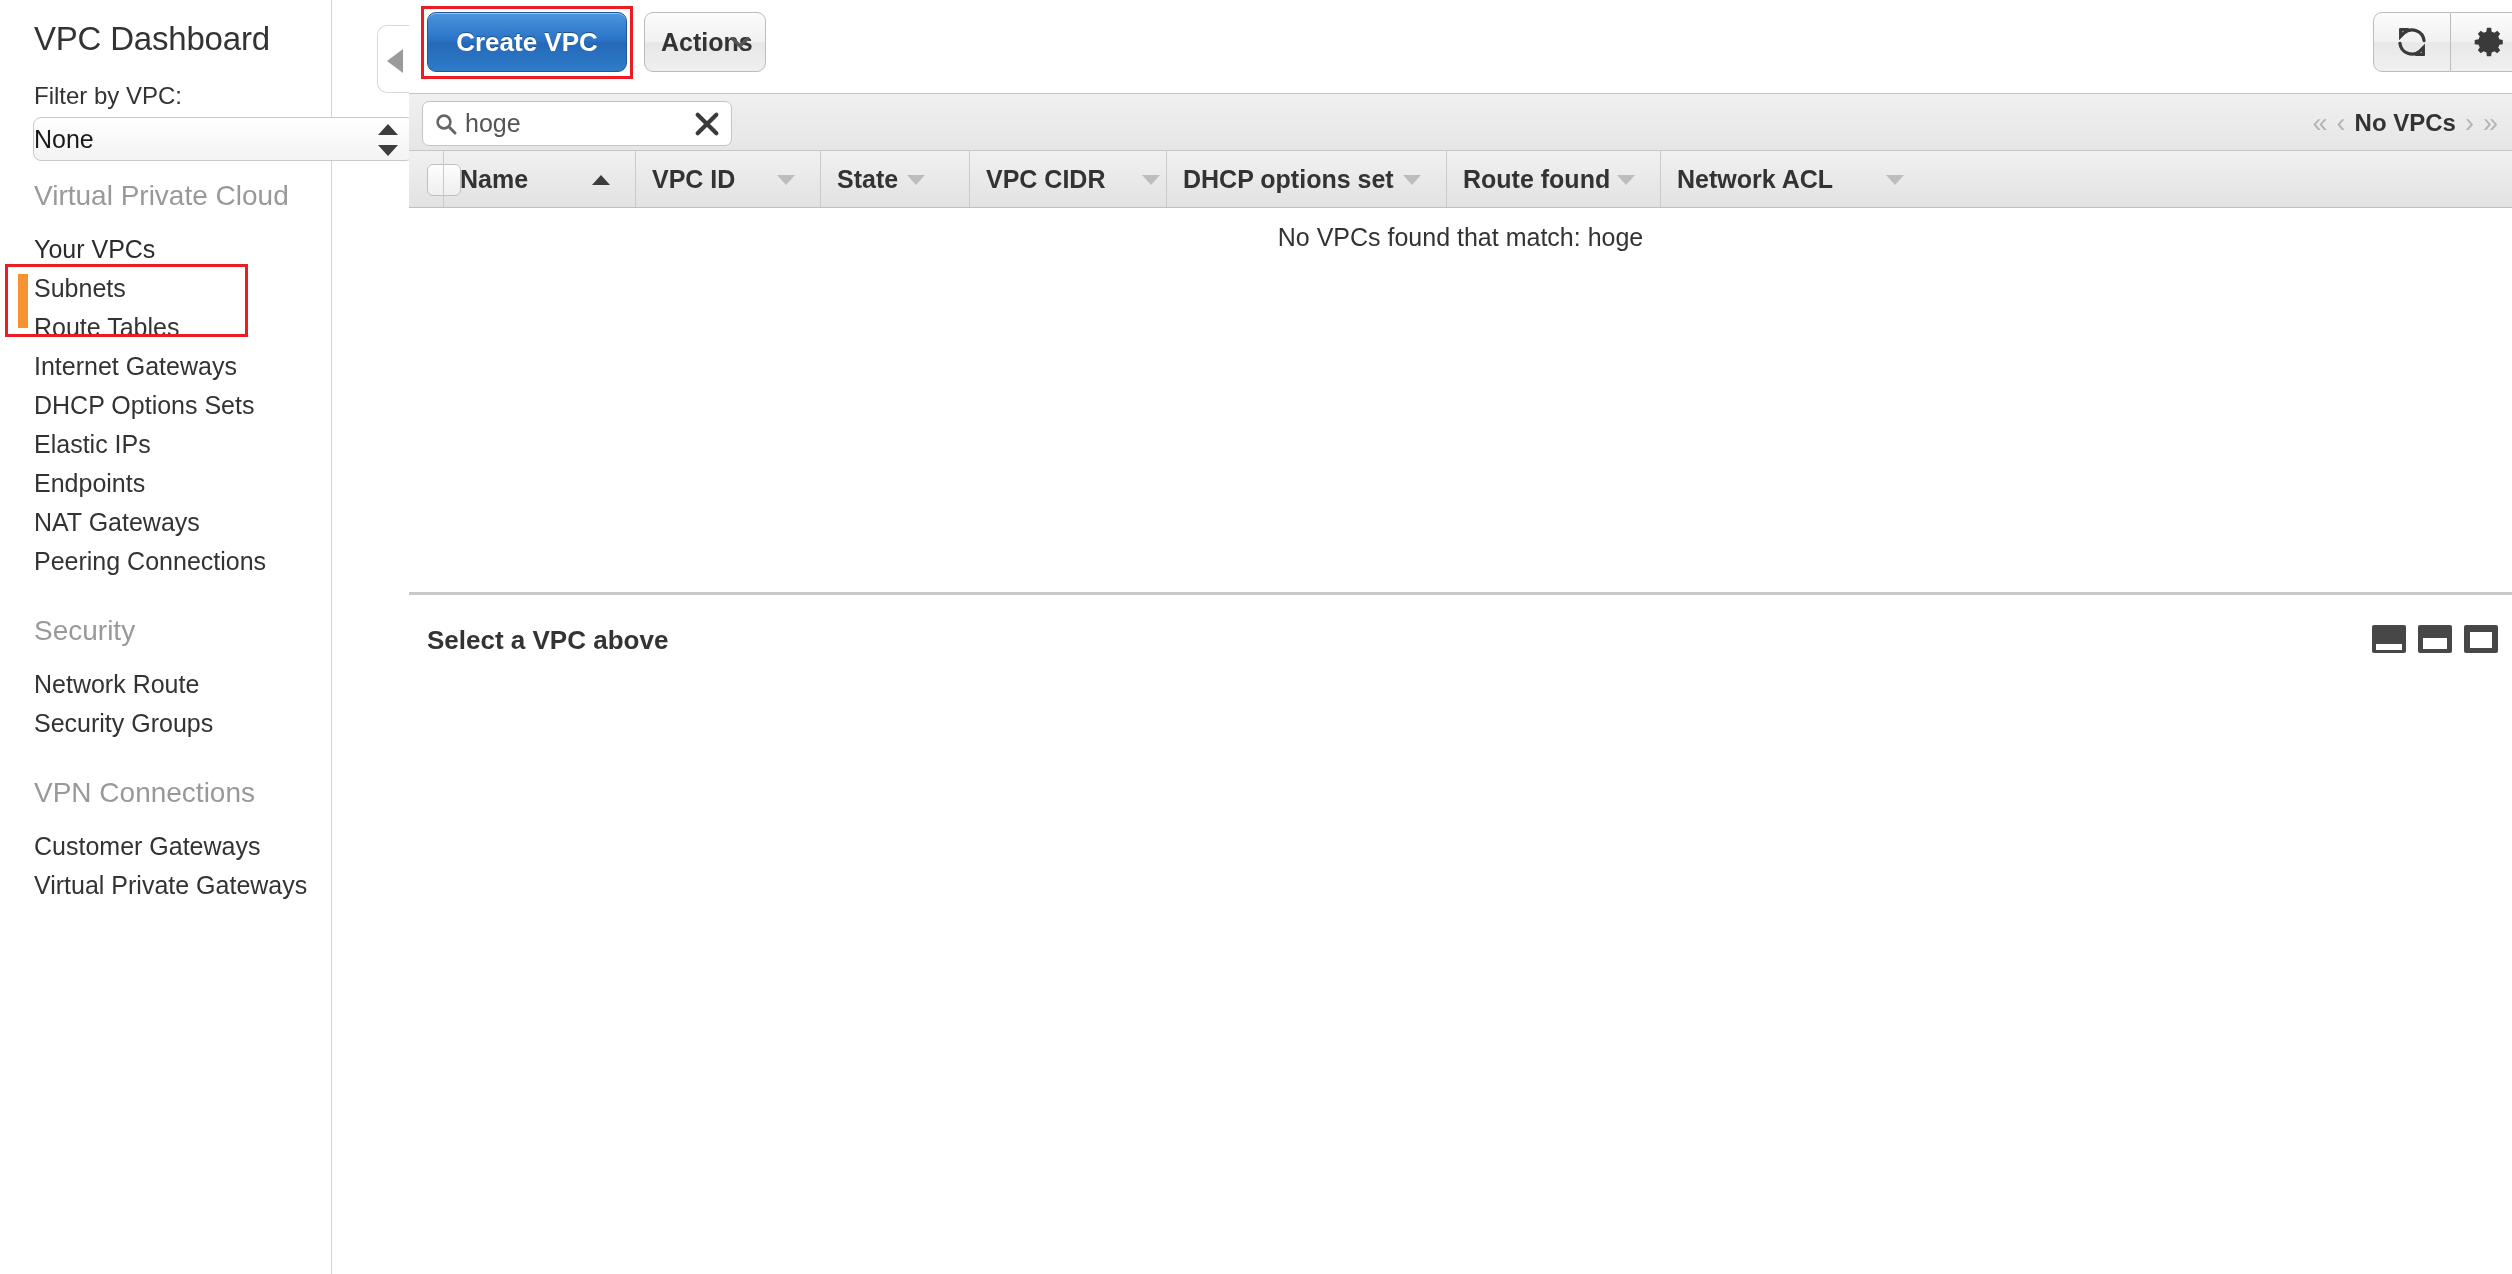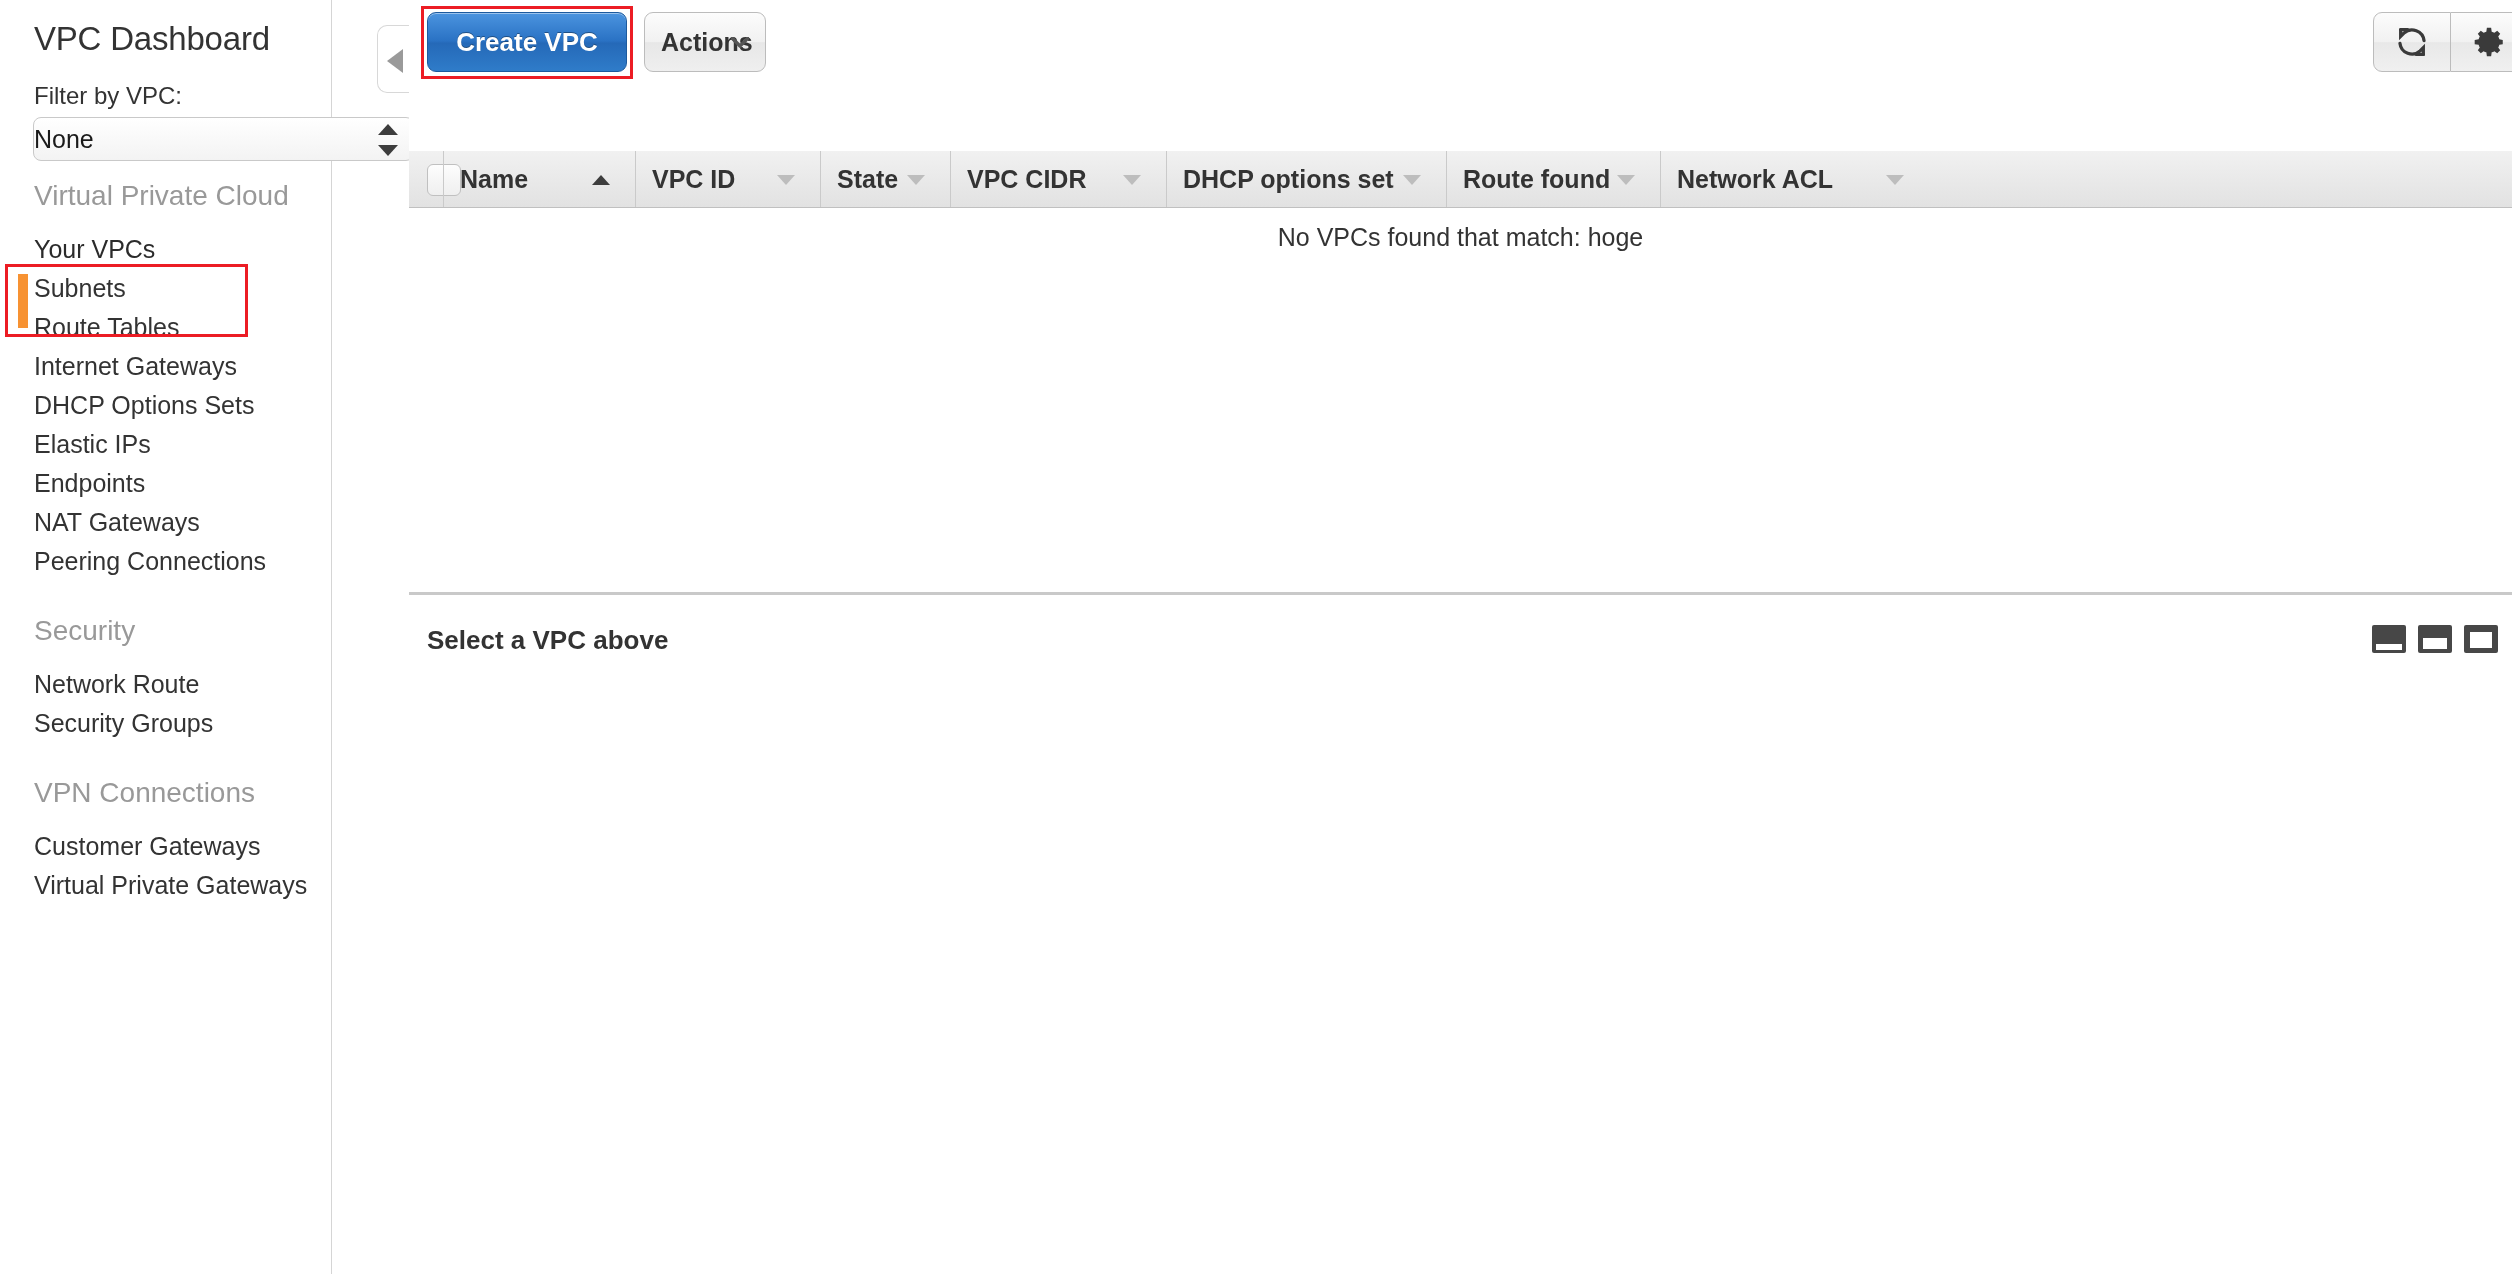--- a/index.html
+++ b/index.html
@@ -340,36 +340,57 @@
 
       <div id="btn-gear" class="ic-btn">
         <svg width="34" height="34" viewBox="0 0 24 24">
           <path fill="#3a3a3a" d="M12 8.4a3.6 3.6 0 1 0 0 7.2 3.6 3.6 0 0 0 0-7.2zm0 5.4a1.8 1.8 0 1 1 0-3.6 1.8 1.8 0 0 1 0 3.6z"></path>
           <path fill="#3a3a3a" d="M21 13.5v-3l-2.4-.4a6.9 6.9 0 0 0-.8-1.9l1.4-2-2.1-2.1-2 1.4a6.9 6.9 0 0 0-1.9-.8L12.8 2h-3l-.4 2.7a6.9 6.9 0 0 0-1.9.8l-2-1.4-2.1 2.1 1.4 2a6.9 6.9 0 0 0-.8 1.9L1.2 10.5v3l2.8.4c.2.7.4 1.3.8 1.9l-1.4 2 2.1 2.1 2-1.4c.6.4 1.2.6 1.9.8l.4 2.7h3l.4-2.7c.7-.2 1.3-.4 1.9-.8l2 1.4 2.1-2.1-1.4-2c.4-.6.6-1.2.8-1.9l2.4-.4z"></path>
         </svg>
       </div>
 
     </div>
 
+    <div id="search-strip">
+      <div id="search-box">
+        <svg id="search-icon" viewBox="0 0 24 24">
+          <circle cx="10" cy="10" r="6.4" fill="none" stroke="#666" stroke-width="2.6"></circle>
+          <line x1="14.8" y1="14.8" x2="21" y2="21" stroke="#666" stroke-width="3" stroke-linecap="round"></line>
+        </svg>
+        <span id="search-value" title="Search VPCs and their properties">hoge</span>
+        <svg id="search-clear" viewBox="0 0 24 24">
+          <line x1="4" y1="4" x2="20" y2="20" stroke="#3a3a3a" stroke-width="3.6" stroke-linecap="round"></line>
+          <line x1="20" y1="4" x2="4" y2="20" stroke="#3a3a3a" stroke-width="3.6" stroke-linecap="round"></line>
+        </svg>
+      </div>
+
+      <div id="pager">
+        <span class="pg-arrow">«</span>
+        <span class="pg-arrow">‹</span>
+        <span id="pager-label">No VPCs</span>
+        <span class="pg-arrow">›</span>
+        <span class="pg-arrow">»</span>
+      </div>
+    </div>
 
     <div id="thead">
       <div id="th-check"></div>
     <div class="th-cell first" style="left: 34px; width: 192px;">
           <span class="th-label">Name</span>
           <span class="th-sort asc" style="left: 148px;"></span>
         </div>
         <div class="th-cell" style="left: 226px; width: 185px; padding-left: 28px;">
           <span class="th-label">VPC ID</span>
           <span class="th-sort desc" style="left: 141px;"></span>
         </div>
         <div class="th-cell" style="left: 411px; width: 130px;">
           <span class="th-label">State</span>
           <span class="th-sort desc" style="left: 86px;"></span>
         </div>
-        <div class="th-cell" style="left: 541px; width: 216px;">
+        <div class="th-cell" style="left: 560px; width: 216px;">
           <span class="th-label">VPC CIDR</span>
           <span class="th-sort desc" style="left: 172px;"></span>
         </div>
         <div class="th-cell" style="left: 757px; width: 280px;">
           <span class="th-label">DHCP options set</span>
           <span class="th-sort desc" style="left: 236px;"></span>
         </div>
         <div class="th-cell" style="left: 1037px; width: 214px;">
           <span class="th-label">Route found</span>
           <span class="th-sort desc" style="left: 170px;"></span>

